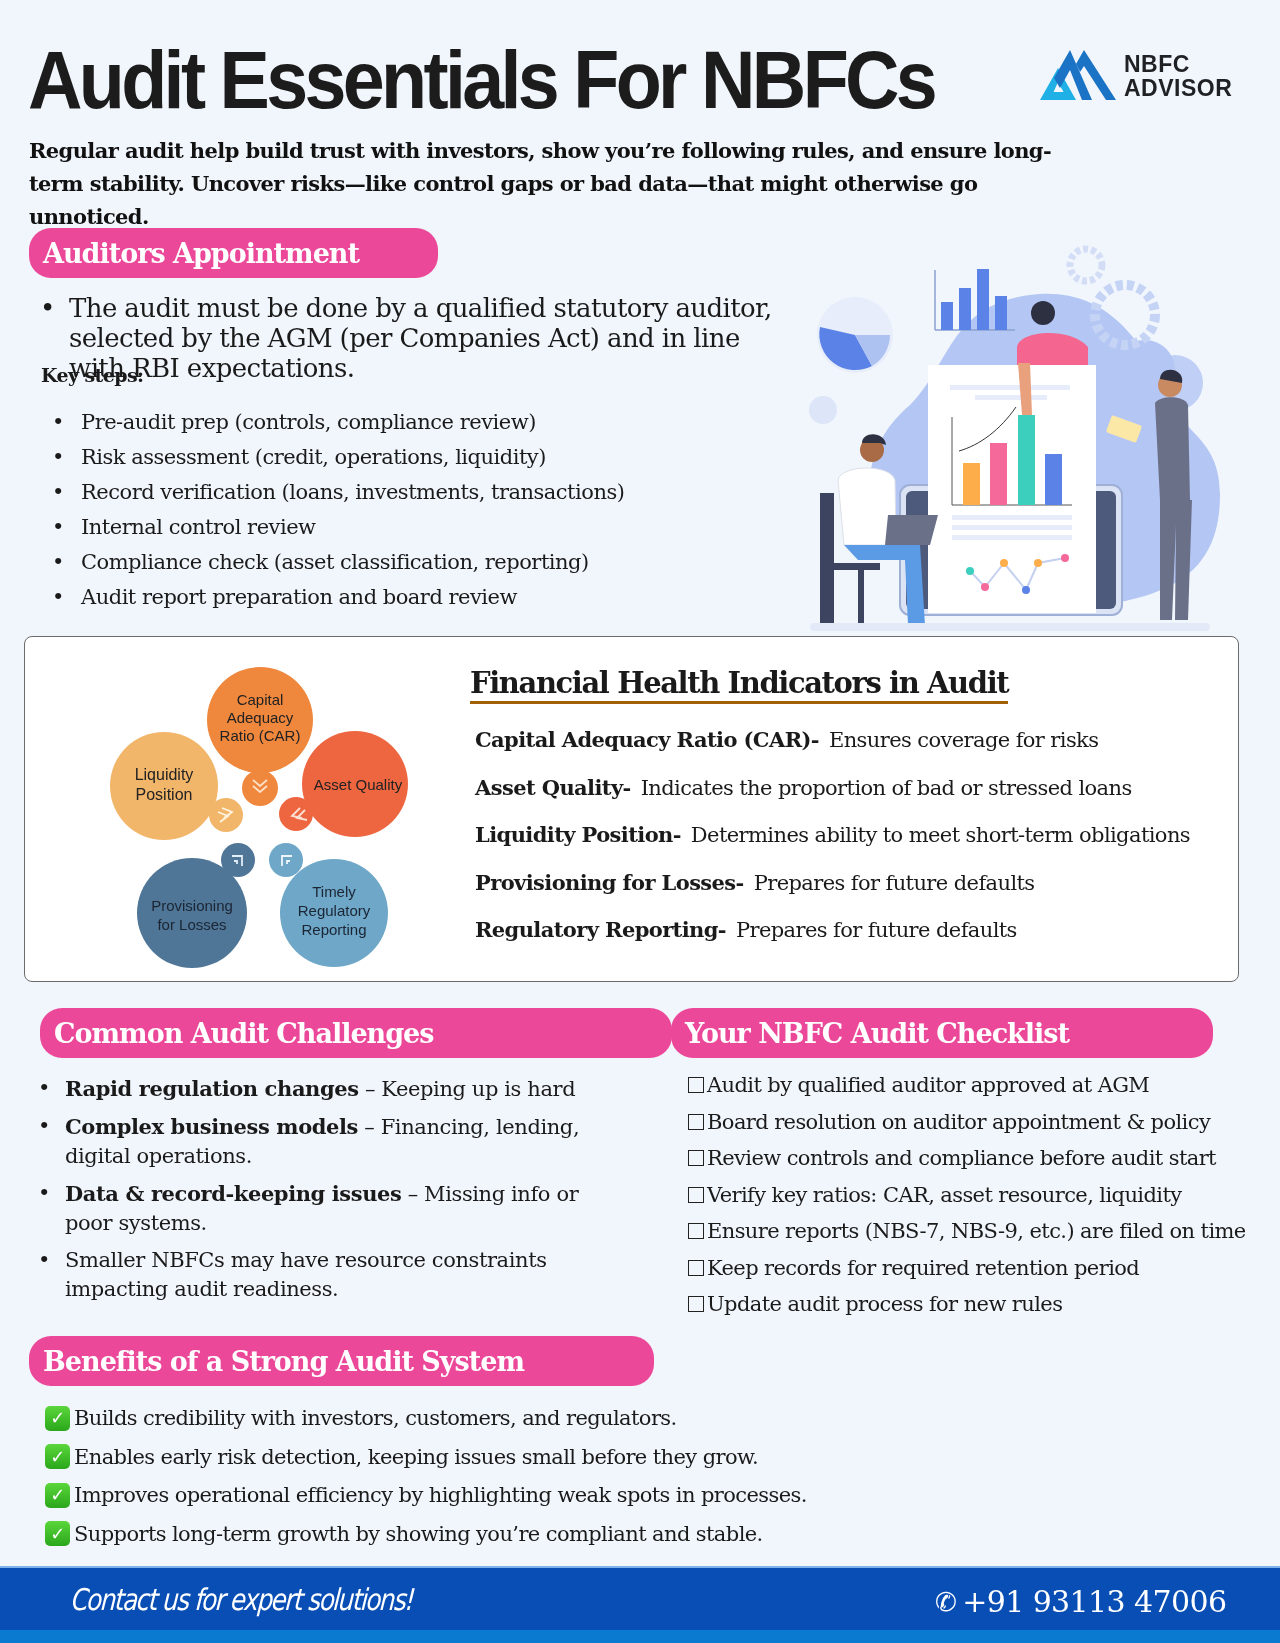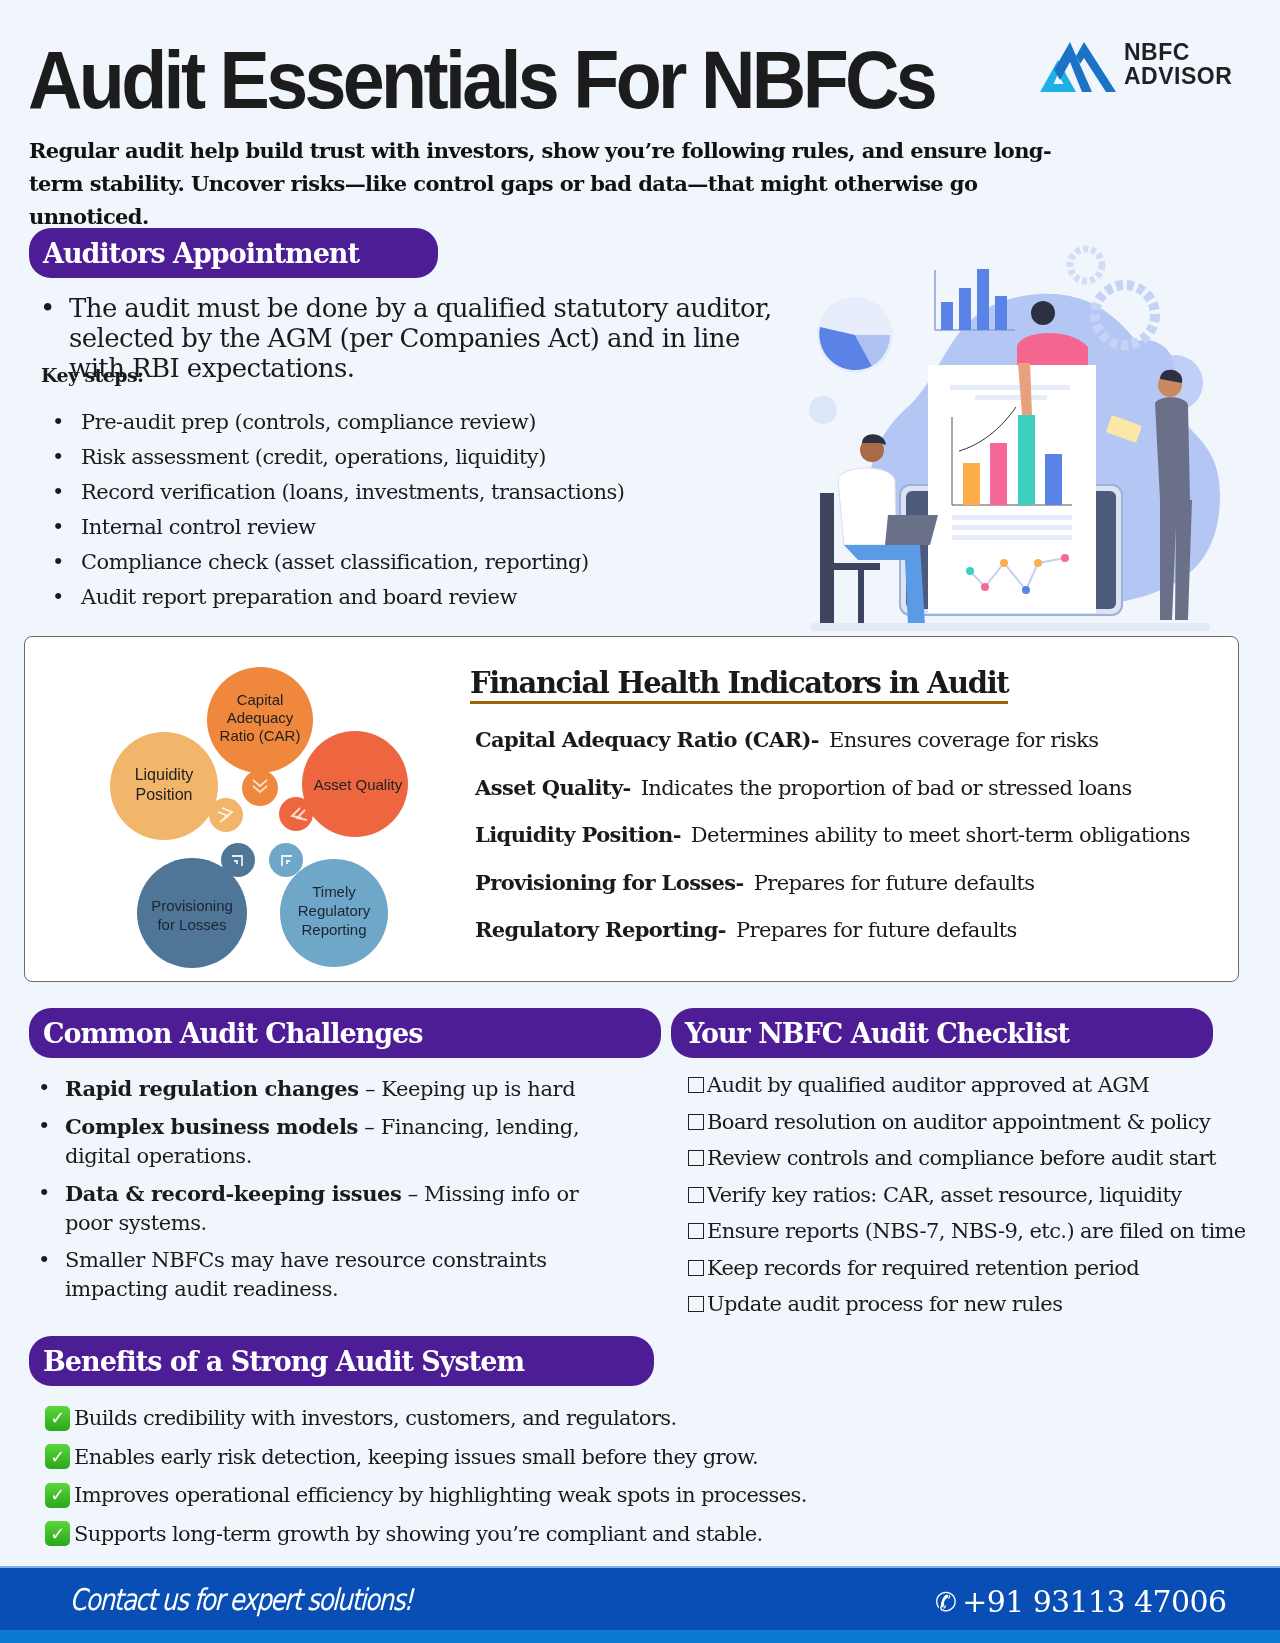--- a/index.html
+++ b/index.html
@@ -19,21 +19,21 @@
     font-family: "Liberation Sans", sans-serif;
     font-weight: 700;
     font-size: 82px;
     letter-spacing: -4px;
     color: #1c1c1c;
     line-height: 100px;
     transform: scaleX(0.92);
     transform-origin: left center;
     white-space: nowrap;
   }
-  .logo { left: 1040px; top: 40px; width: 215px; height: 60px; display: flex; align-items: flex-start; }
+  .logo { left: 1040px; top: 40px; width: 215px; height: 60px; display: flex; align-items: flex-end; }
   .logo svg { flex: none; }
   .logo-text {
     margin-left: 8px;
     font-family: "Liberation Sans", sans-serif;
     font-weight: 700;
     font-size: 23px;
     line-height: 24px;
     color: #1f2125;
     letter-spacing: 0.5px;
   }
@@ -41,21 +41,21 @@
     left: 29px; top: 134px; width: 1040px;
     font-size: 21px;
     line-height: 33px;
     font-weight: 700;
     letter-spacing: -0.6px;
     color: #111;
   }
 
   
   .bar {
-    background: #4c1d95;
+    background: #ec4899;
     color: #ffffff;
     font-family: "DejaVu Serif", serif;
     font-weight: 700;
     font-size: 27px;
     letter-spacing: -1px;
     padding-left: 14px;
     display: flex;
     align-items: center;
     height: 50px;
     white-space: nowrap;
@@ -101,21 +101,21 @@
   }
   .fh-list { left: 475px; top: 722px; width: 760px; }
   .fh-item {
     height: 47.5px; line-height: 36px;
     font-size: 21px; letter-spacing: -0.6px;
     white-space: nowrap;
   }
   .fh-item b { font-weight: 700; margin-right: 10px; }
 
   
-  .ch-bar { left: 29px; top: 1008px; width: 632px; }
+  .ch-bar { left: 40px; top: 1008px; width: 632px; }
   .ch-list { left: 38px; top: 1074px; width: 560px; font-size: 21px; letter-spacing: -0.4px; }
   .ch-list li { list-style: none; position: relative; padding-left: 27px; line-height: 29px; margin-bottom: 8px; }
   .ch-list li::before { content: "•"; position: absolute; left: 0; top: 0; }
   .ch-list b { font-weight: 700; }
 
   
   .cl-bar { left: 671px; top: 1008px; width: 542px; }
   .cl-list { left: 688px; top: 1067px; width: 600px; font-size: 21px; letter-spacing: -0.6px; }
   .cl-item { height: 36.5px; line-height: 34px; white-space: nowrap; display: flex; align-items: center; }
   .cl-box {

